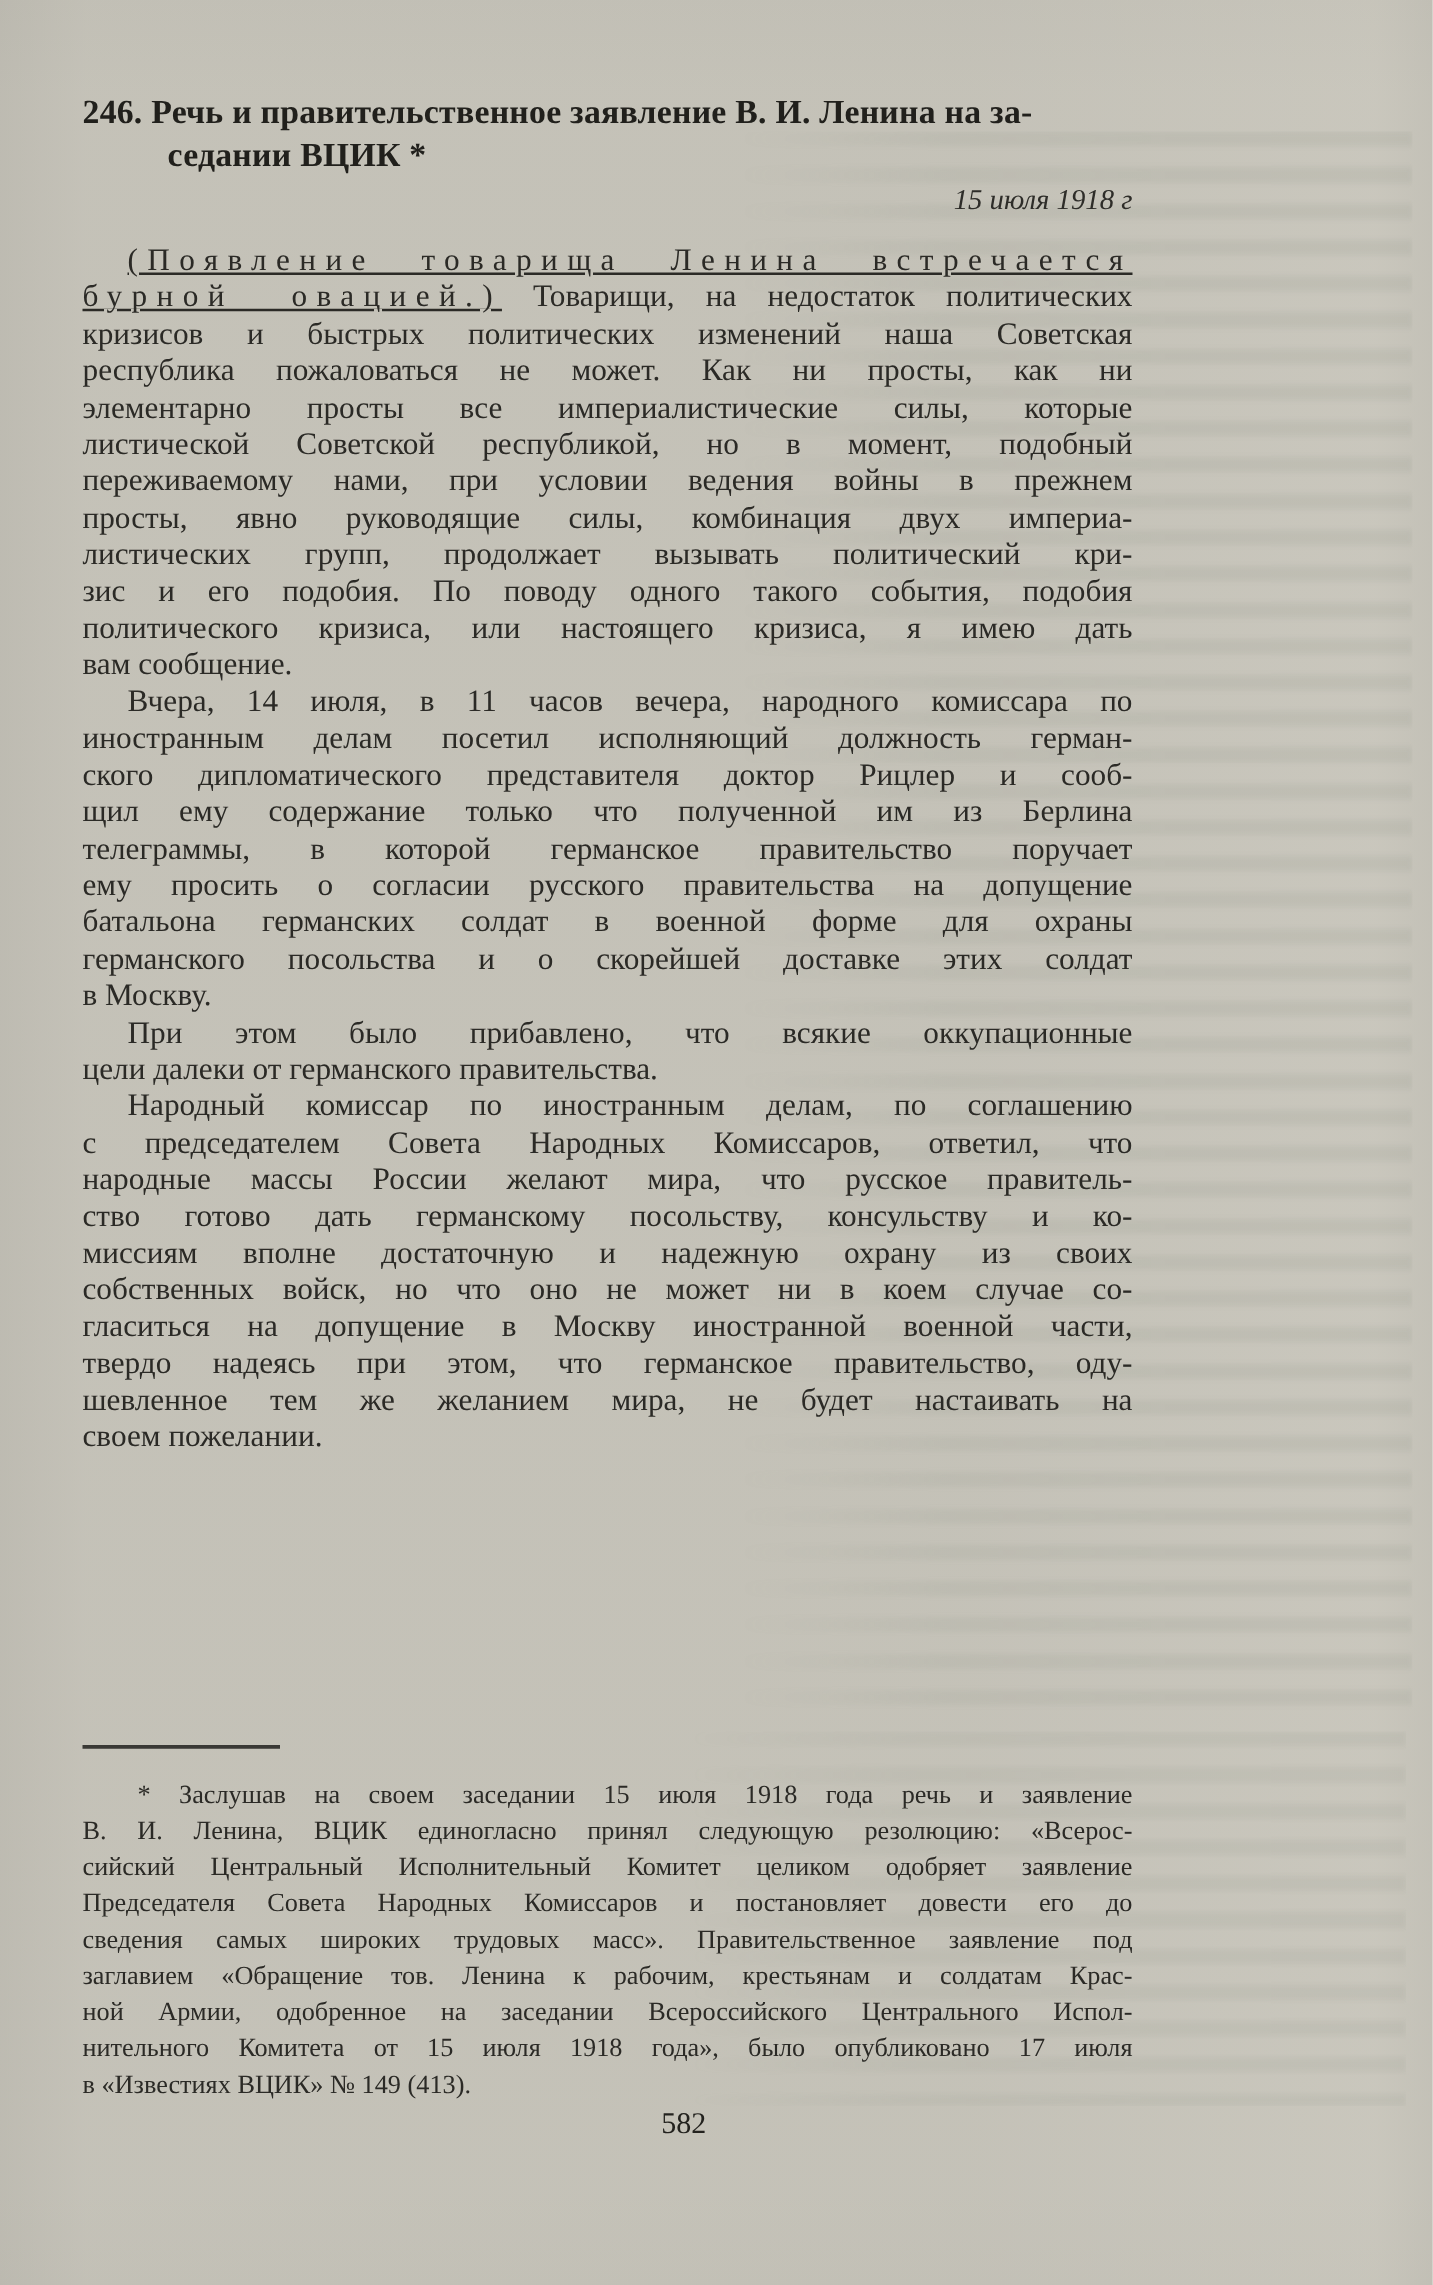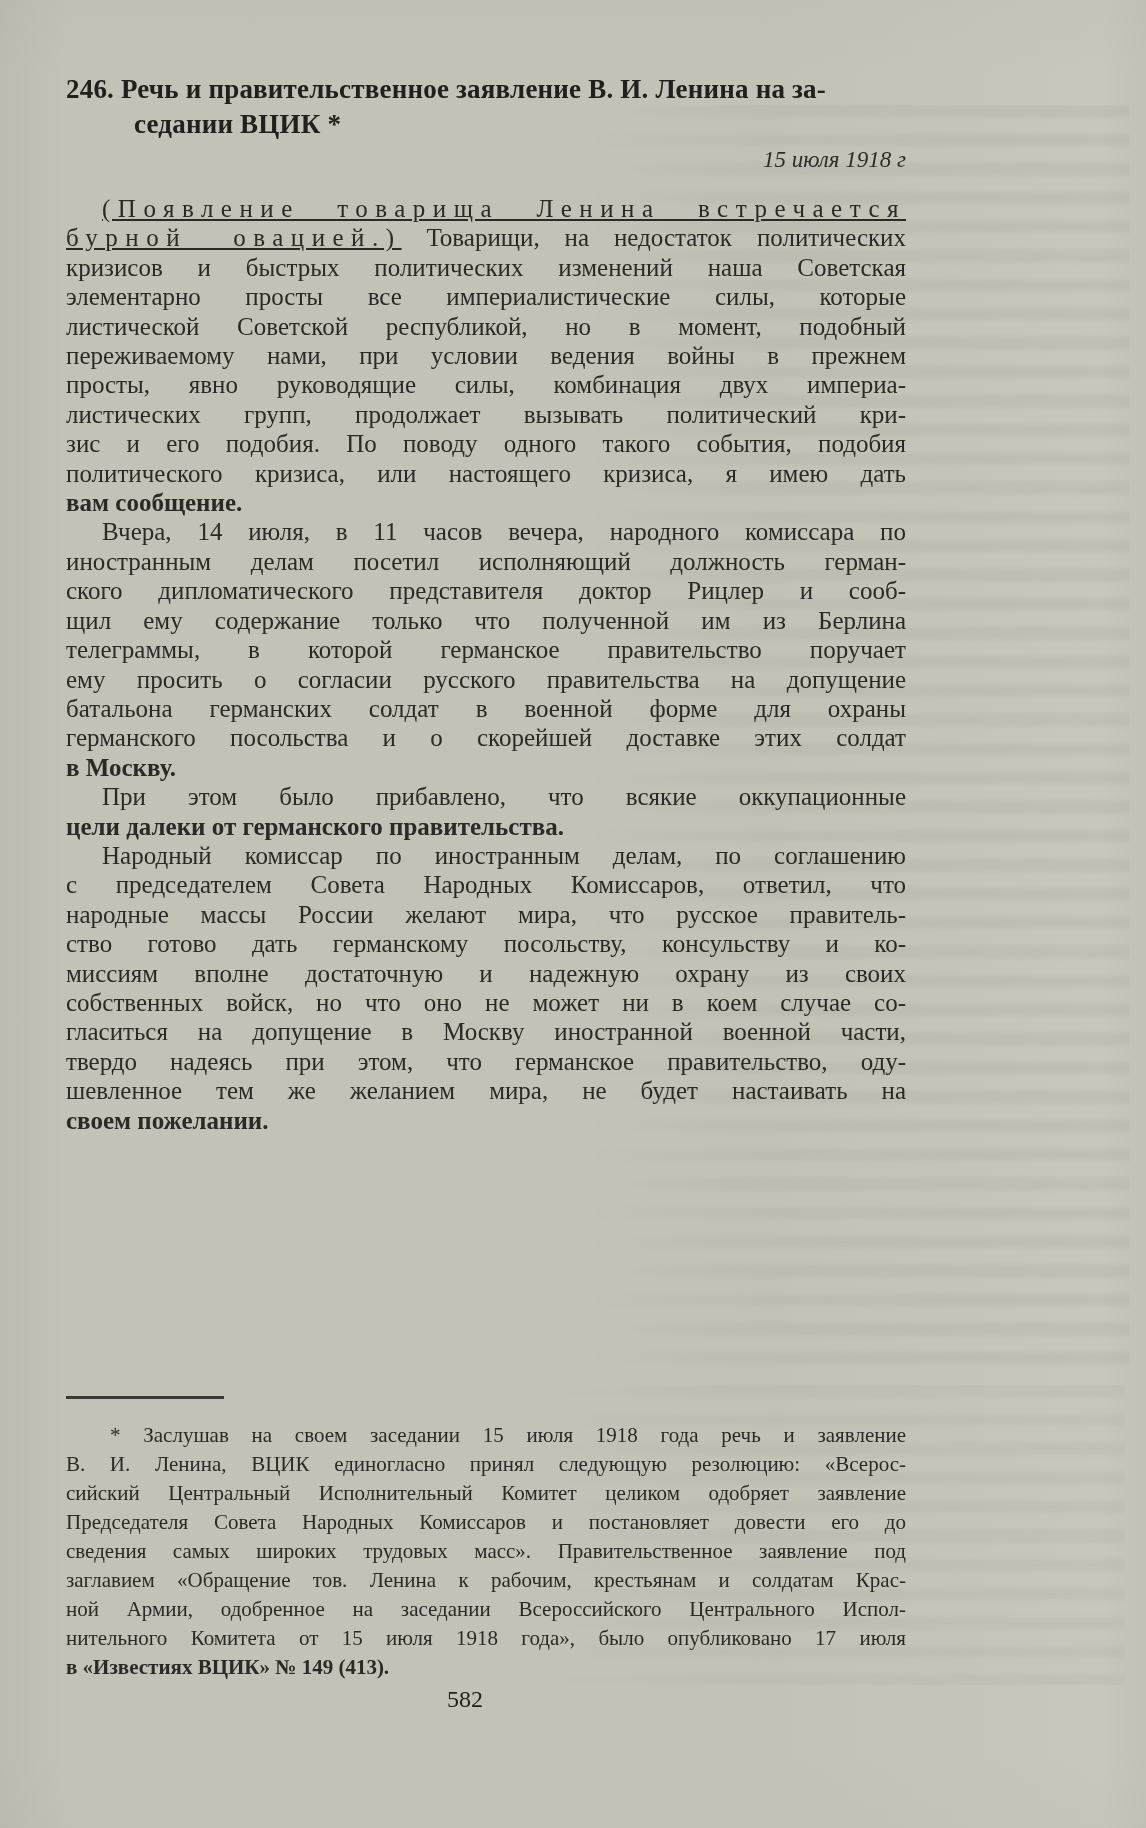--- a/index.html
+++ b/index.html
@@ -29,29 +29,29 @@
   .content{position:absolute;left:66px;top:0;width:840px;}
   .heading{position:absolute;top:72px;left:0;width:100%;
     font-weight:bold;font-size:27px;line-height:35px;color:#21201c;letter-spacing:.2px;}
   .h-line{white-space:nowrap;}
   .h-line2{padding-left:68px;}
   .dateline{position:absolute;top:147px;left:0;width:100%;
     text-align:right;font-style:italic;font-size:23px;color:#2e2d29;}
   .body-text{position:absolute;top:194px;left:0;width:100%;
     font-size:25px;line-height:29.4px;}
   .line{text-align:justify;text-align-last:justify;}
-  .line.last{text-align-last:left;font-weight:bold;}
+  .line.last{text-align-last:left;}
   .line.first{text-indent:36px;}
   .sp{letter-spacing:.30em;word-spacing:.55em;text-decoration:underline;}
   .footnote-rule{position:absolute;top:1396px;left:0;width:158px;height:3px;background:#3a3935;}
   .footnote{position:absolute;top:1421px;left:0;width:100%;
     font-size:21px;line-height:29px;}
   .footnote .line.first{text-indent:44px;}
   .page-number{position:absolute;top:1686px;left:381px;width:200px;
-    text-align:left;font-size:24px;color:#23221e;}
+    text-align:center;font-size:24px;color:#23221e;}
 </style>
 </head>
 <body>
 
 <div class="scan">
   <div class="ghost ghost-a"></div>
   <div class="ghost ghost-b"></div>
 
   <div class="content">
 
@@ -59,20 +59,21 @@
       <div class="h-line h-line1">246. Речь и правительственное заявление В. И. Ленина на за-</div>
       <div class="h-line h-line2">седании ВЦИК *</div>
     </div>
 
     <div class="dateline">15 июля 1918 г</div>
 
     <div class="body-text">
         <div class="line first"><span class="sp">(Появление товарища Ленина встречается</span></div>
         <div class="line"><span class="sp">бурной овацией.)</span><span> Товарищи, на недостаток политических</span></div>
         <div class="line">кризисов и быстрых политических изменений наша Советская</div>
+        <div class="line">республика пожаловаться не может. Как ни просты, как ни</div>
         <div class="line">элементарно просты все империалистические силы, которые</div>
         <div class="line">листической Советской республикой, но в момент, подобный</div>
         <div class="line">переживаемому нами, при условии ведения войны в прежнем</div>
         <div class="line">просты, явно руководящие силы, комбинация двух империа-</div>
         <div class="line">листических групп, продолжает вызывать политический кри-</div>
         <div class="line">зис и его подобия. По поводу одного такого события, подобия</div>
         <div class="line">политического кризиса, или настоящего кризиса, я имею дать</div>
         <div class="line last">вам сообщение.</div>
         <div class="line first">Вчера, 14 июля, в 11 часов вечера, народного комиссара по</div>
         <div class="line">иностранным делам посетил исполняющий должность герман-</div>

